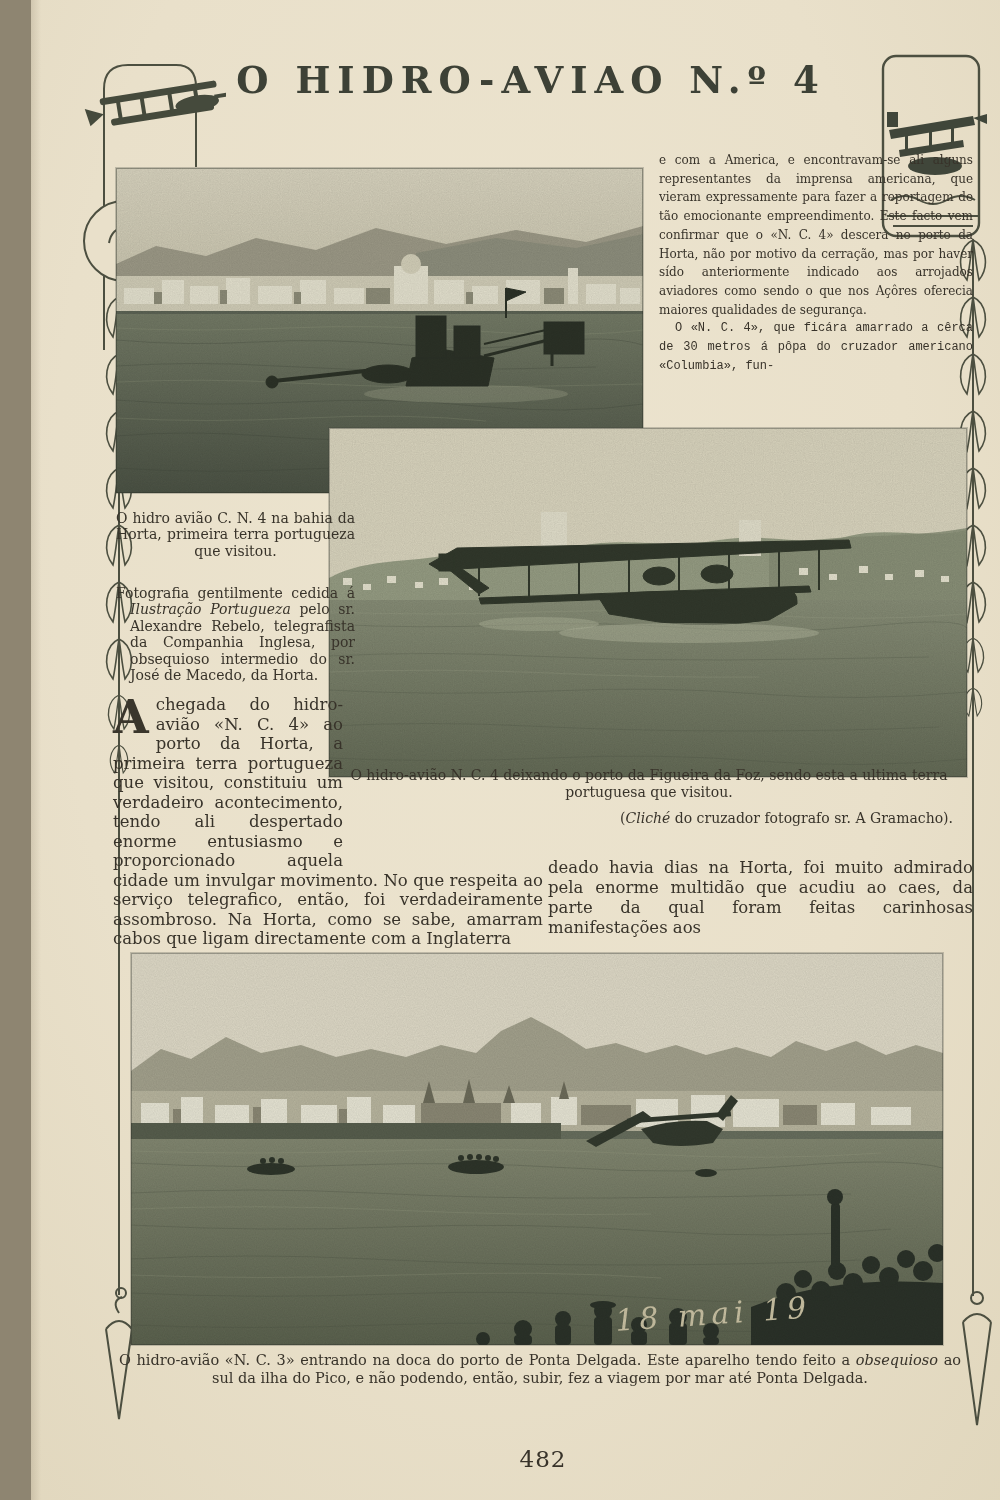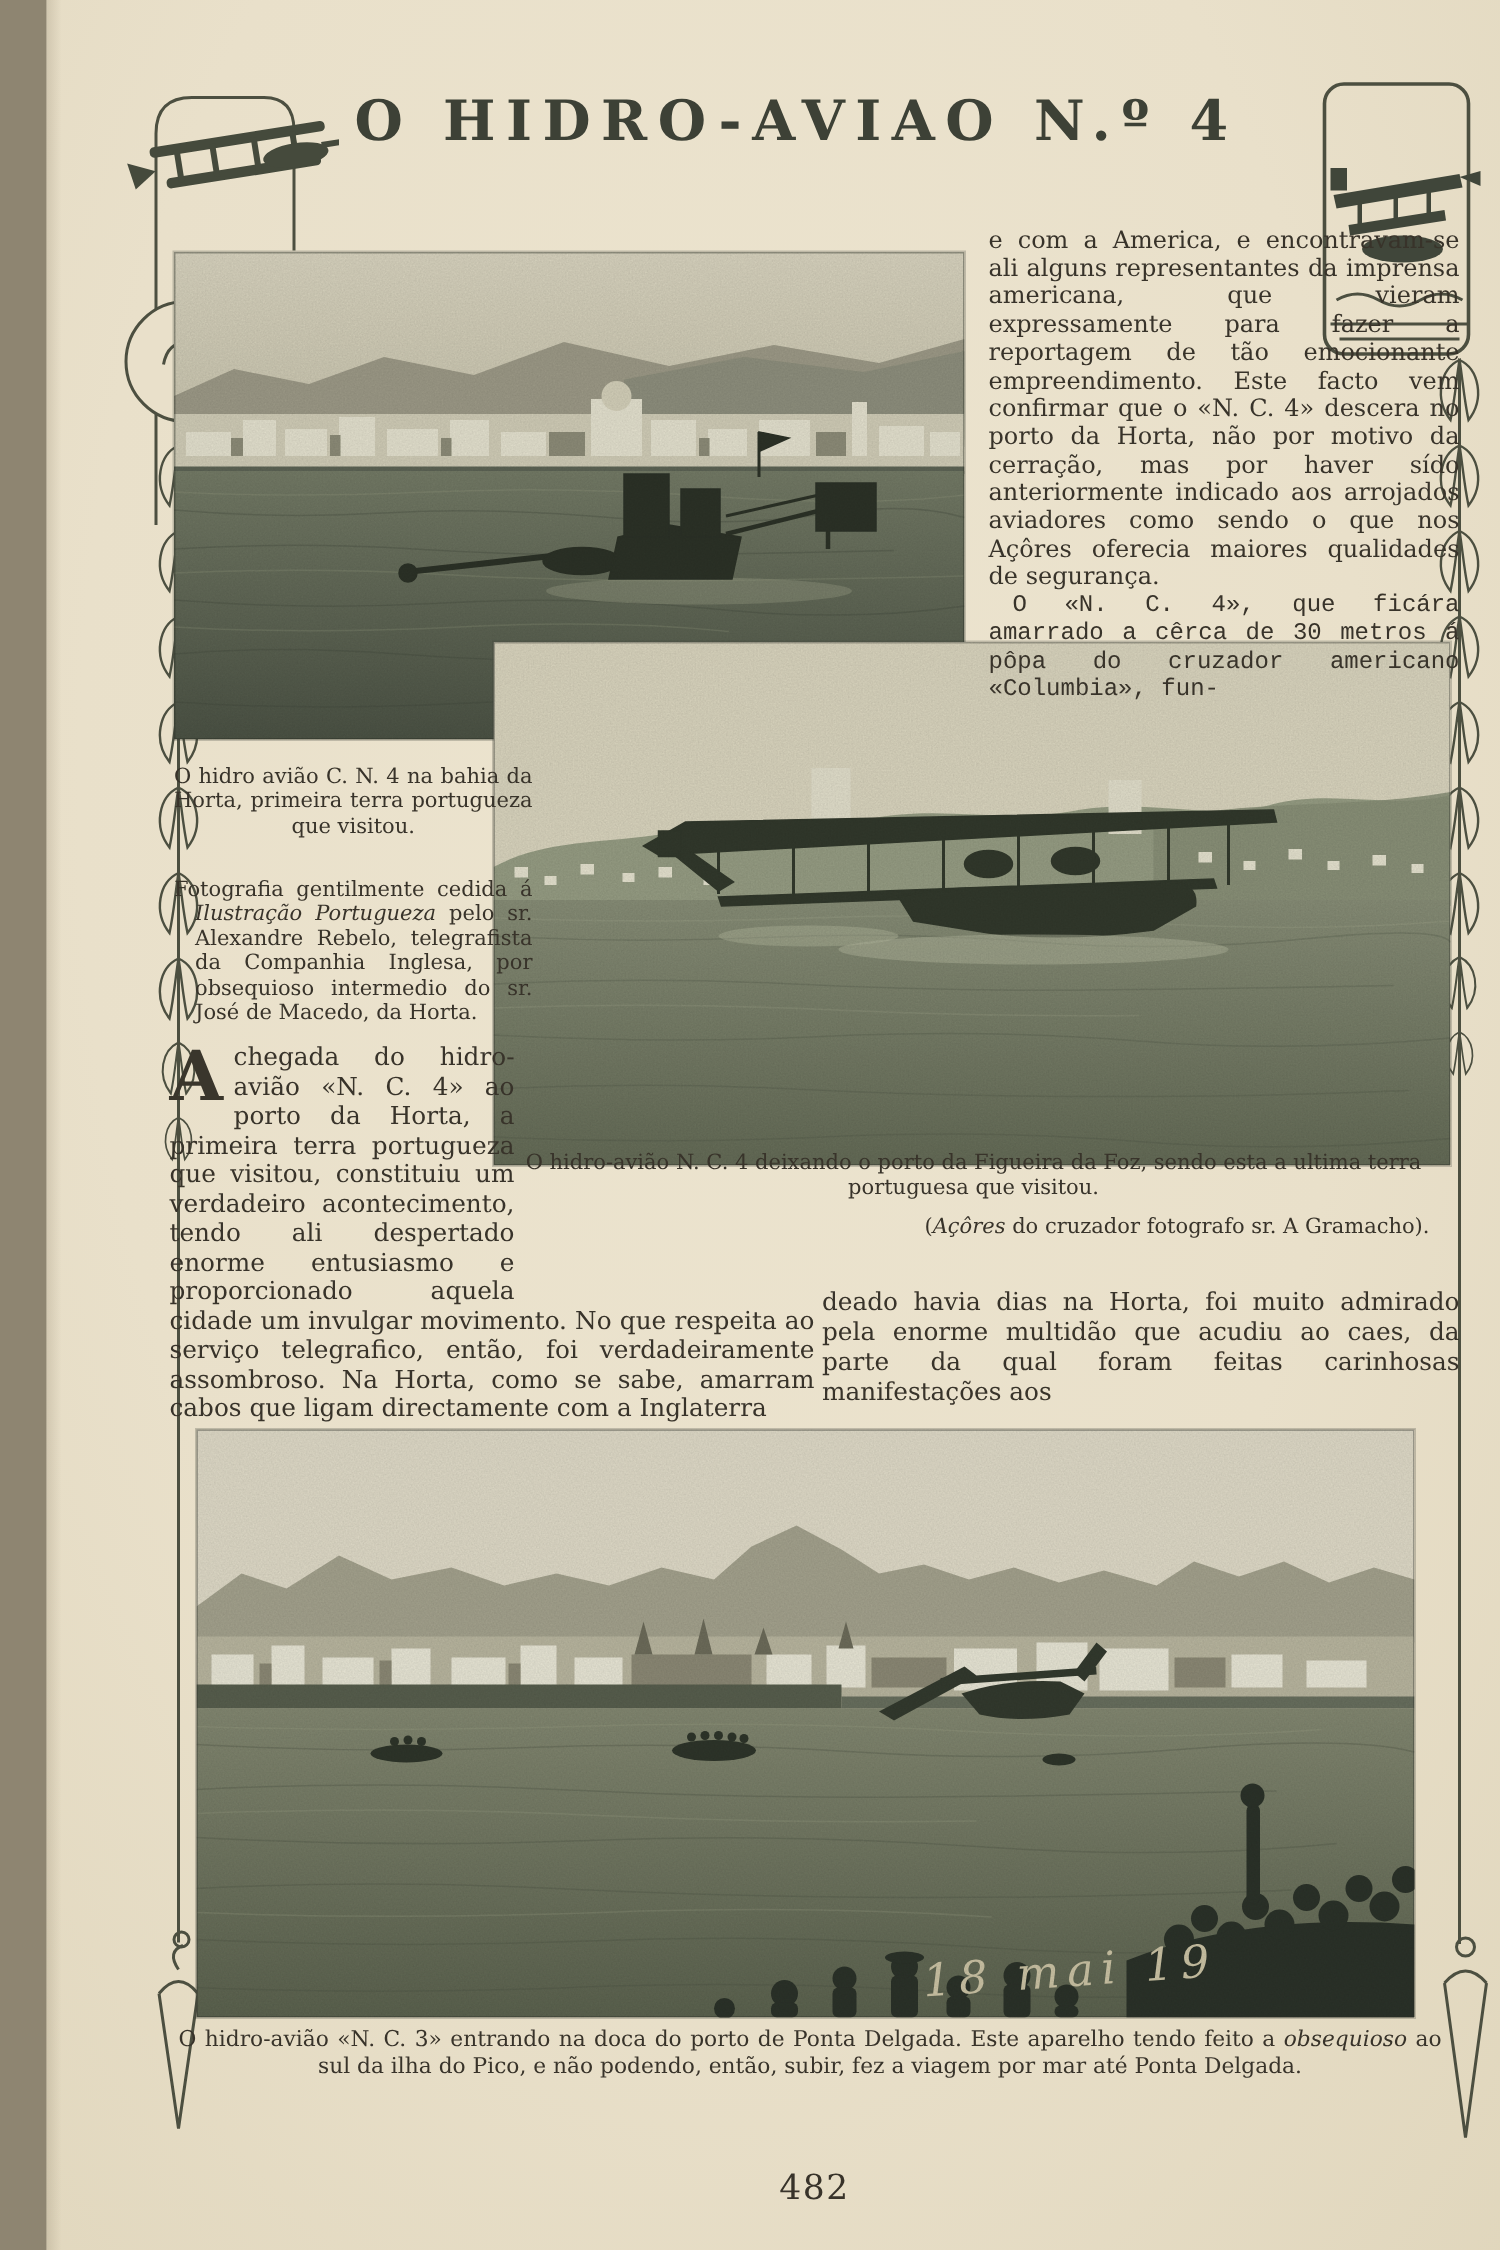--- a/index.html
+++ b/index.html
@@ -20,21 +20,21 @@
   #orn-left{left:45px;top:45px;}
   #orn-right{left:828px;top:48px;}
 
   .photo{position:absolute;box-shadow:0 0 0 1px rgba(60,64,54,.25);}
   #photo1{left:85px;top:168px;z-index:1;}
   #photo2{left:298px;top:428px;z-index:2;}
   #photo3{left:100px;top:953px;z-index:1;}
 
   .txt{position:absolute;z-index:3;text-align:justify;}
   .txt p{margin:0;}
-  #rc1{left:628px;top:151px;width:314px;font-size:16px;line-height:18.7px;}
+  #rc1{left:628px;top:151px;width:314px;font-size:12px;line-height:18.7px;}
   #rc1 .p2{text-indent:16px;font-family:Liberation Mono, monospace;}
   #cap1{left:85px;top:510px;width:239px;font-size:14px;line-height:16.4px;text-align:justify;text-align-last:center;}
   #cap1credit{left:85px;top:585px;width:239px;font-size:14px;line-height:16.4px;
     padding-left:14px;text-indent:-14px;box-sizing:border-box;}
   #leftart{left:82px;top:695px;width:430px;font-size:16.5px;line-height:19.5px;}
   #leftart .spacer{float:right;width:200px;height:172px;}
   .dropcap{float:left;font-size:46px;line-height:38px;padding:3px 7px 0 0;font-weight:bold;color:#3a362c;}
   #rc2{left:517px;top:858px;width:425px;font-size:16.5px;line-height:20px;}
   #cap2{left:300px;top:767px;width:636px;font-size:14px;line-height:16.8px;text-align:center;}
   #cap2 .credit{margin-top:9px;text-align:right;padding-right:14px;}
@@ -422,20 +422,20 @@
     <div class="spacer"></div>
     <span class="dropcap">A</span><span>chegada do hidro-avião «N. C. 4» ao porto da Horta, a primeira terra portugueza que visitou, constituiu um verdadeiro acontecimento, tendo ali despertado enorme entusiasmo e proporcionado aquela cidade um invulgar movimento. No que respeita ao serviço telegrafico, então, foi verdadeiramente assombroso. Na Horta, como se sabe, amarram cabos que ligam directamente com a Inglaterra</span>
   </div>
 
   <div id="rc2" class="txt">
     <p>deado havia dias na Horta, foi muito admirado pela enorme multidão que acudiu ao caes, da parte da qual foram feitas carinhosas manifestações aos</p>
   </div>
 
   <div id="cap2" class="txt">
     <div>O hidro-avião N. C. 4 deixando o porto da Figueira da Foz, sendo esta a ultima terra portuguesa que visitou.</div>
-    <div class="credit"><span>(</span><span class="it">Açôres</span><span> do cruzador fotografo sr. A Gramacho).</span></div>
+    <div class="credit"><span>(</span><span class="it">Cliché</span><span> do cruzador fotografo sr. A Gramacho).</span></div>
   </div>
 
   <div id="cap3" class="txt"><span>O hidro-avião «N. C. 3» entrando na doca do porto de Ponta Delgada. Este aparelho tendo feito a </span><span class="it">obsequioso</span><span> ao sul da ilha do Pico, e não podendo, então, subir, fez a viagem por mar até Ponta Delgada.</span></div>
 
   <div id="pageno" class="txt">482</div>
 
 </div>
 
 </body></html>

